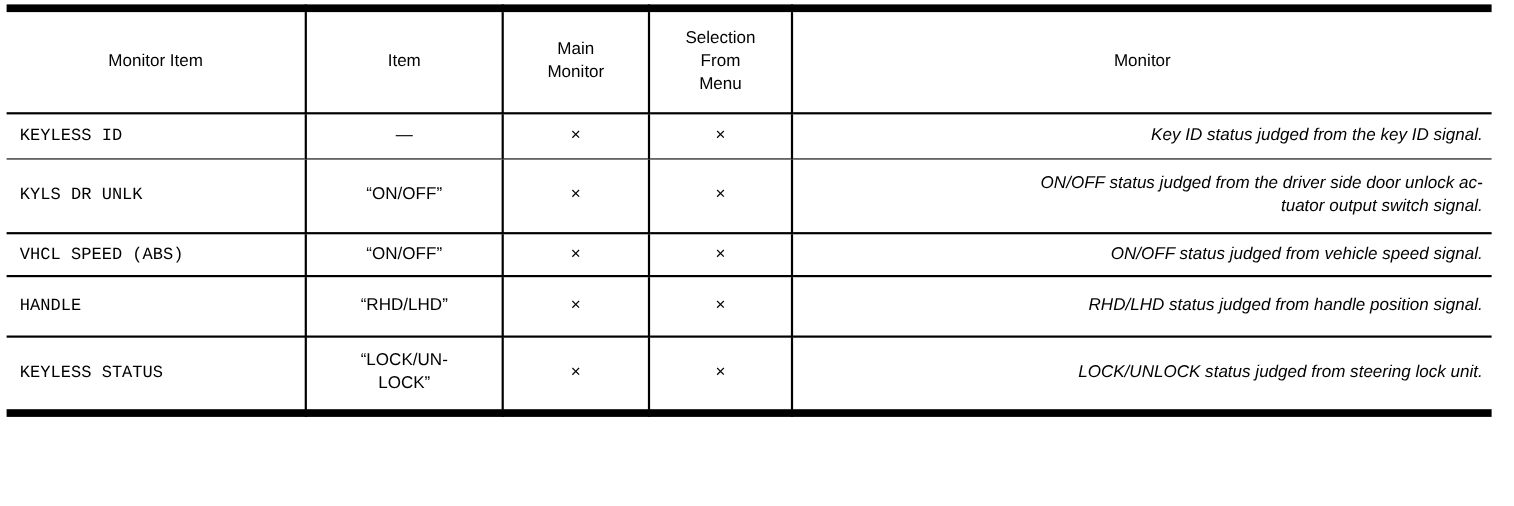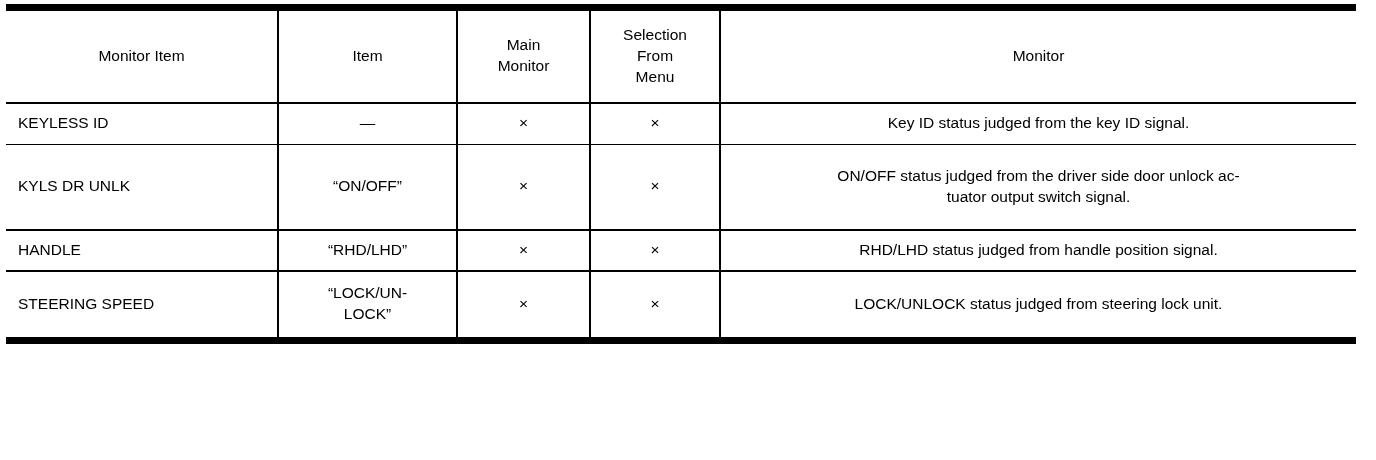--- a/index.html
+++ b/index.html
@@ -42,28 +42,30 @@
   thead tr { height: 95px; }
   thead th {
     font-weight: normal;
     text-align: center;
     border-bottom: 2px solid #000;
   }
   tbody td { text-align: center; }
   tbody td.c-item {
     text-align: left;
     padding-left: 12px;
+    font-family: Liberation Mono, monospace;
   }
   tbody td.c-contents {
-    text-align: center;
+    text-align: right;
+    font-style: italic;
   }
   tr.h-42 { height: 42px; }
-  tr.h-75 { height: 85px; }
+  tr.h-75 { height: 67px; }
   tr.h-39 { height: 39px; }
-  tr.h-45 { height: 41px; }
+  tr.h-45 { height: 55px; }
   tr.h-70 { height: 70px; }
   tr.rule-thin  td { border-bottom: 1px solid #000; }
   tr.rule-thick td { border-bottom: 2px solid #000; }
   tr.rule-none  td { border-bottom: none; }
 </style>
 </head>
 <body>
 
 <div class="page">
   <table class="monitor-table">
@@ -95,29 +97,36 @@
         <td class="c-contents">Key ID status judged from the key ID signal.</td>
       </tr>
       <tr class="h-75 rule-thick">
         <td class="c-item">KYLS DR UNLK</td>
         <td class="c-unit">“ON/OFF”</td>
         <td class="c-main">×</td>
         <td class="c-sel">×</td>
         <td class="c-contents">ON/OFF status judged from the driver side door unlock ac-
 tuator output switch signal.</td>
       </tr>
+      <tr class="h-39 rule-thick">
+        <td class="c-item">VHCL SPEED (ABS)</td>
+        <td class="c-unit">“ON/OFF”</td>
+        <td class="c-main">×</td>
+        <td class="c-sel">×</td>
+        <td class="c-contents">ON/OFF status judged from vehicle speed signal.</td>
+      </tr>
       <tr class="h-45 rule-thick">
         <td class="c-item">HANDLE</td>
         <td class="c-unit">“RHD/LHD”</td>
         <td class="c-main">×</td>
         <td class="c-sel">×</td>
         <td class="c-contents">RHD/LHD status judged from handle position signal.</td>
       </tr>
       <tr class="h-70 rule-none">
-        <td class="c-item">STEERING SPEED</td>
+        <td class="c-item">KEYLESS STATUS</td>
         <td class="c-unit">“LOCK/UN-
 LOCK”</td>
         <td class="c-main">×</td>
         <td class="c-sel">×</td>
         <td class="c-contents">LOCK/UNLOCK status judged from steering lock unit.</td>
       </tr>
     </tbody>
   </table>
 </div>
 

